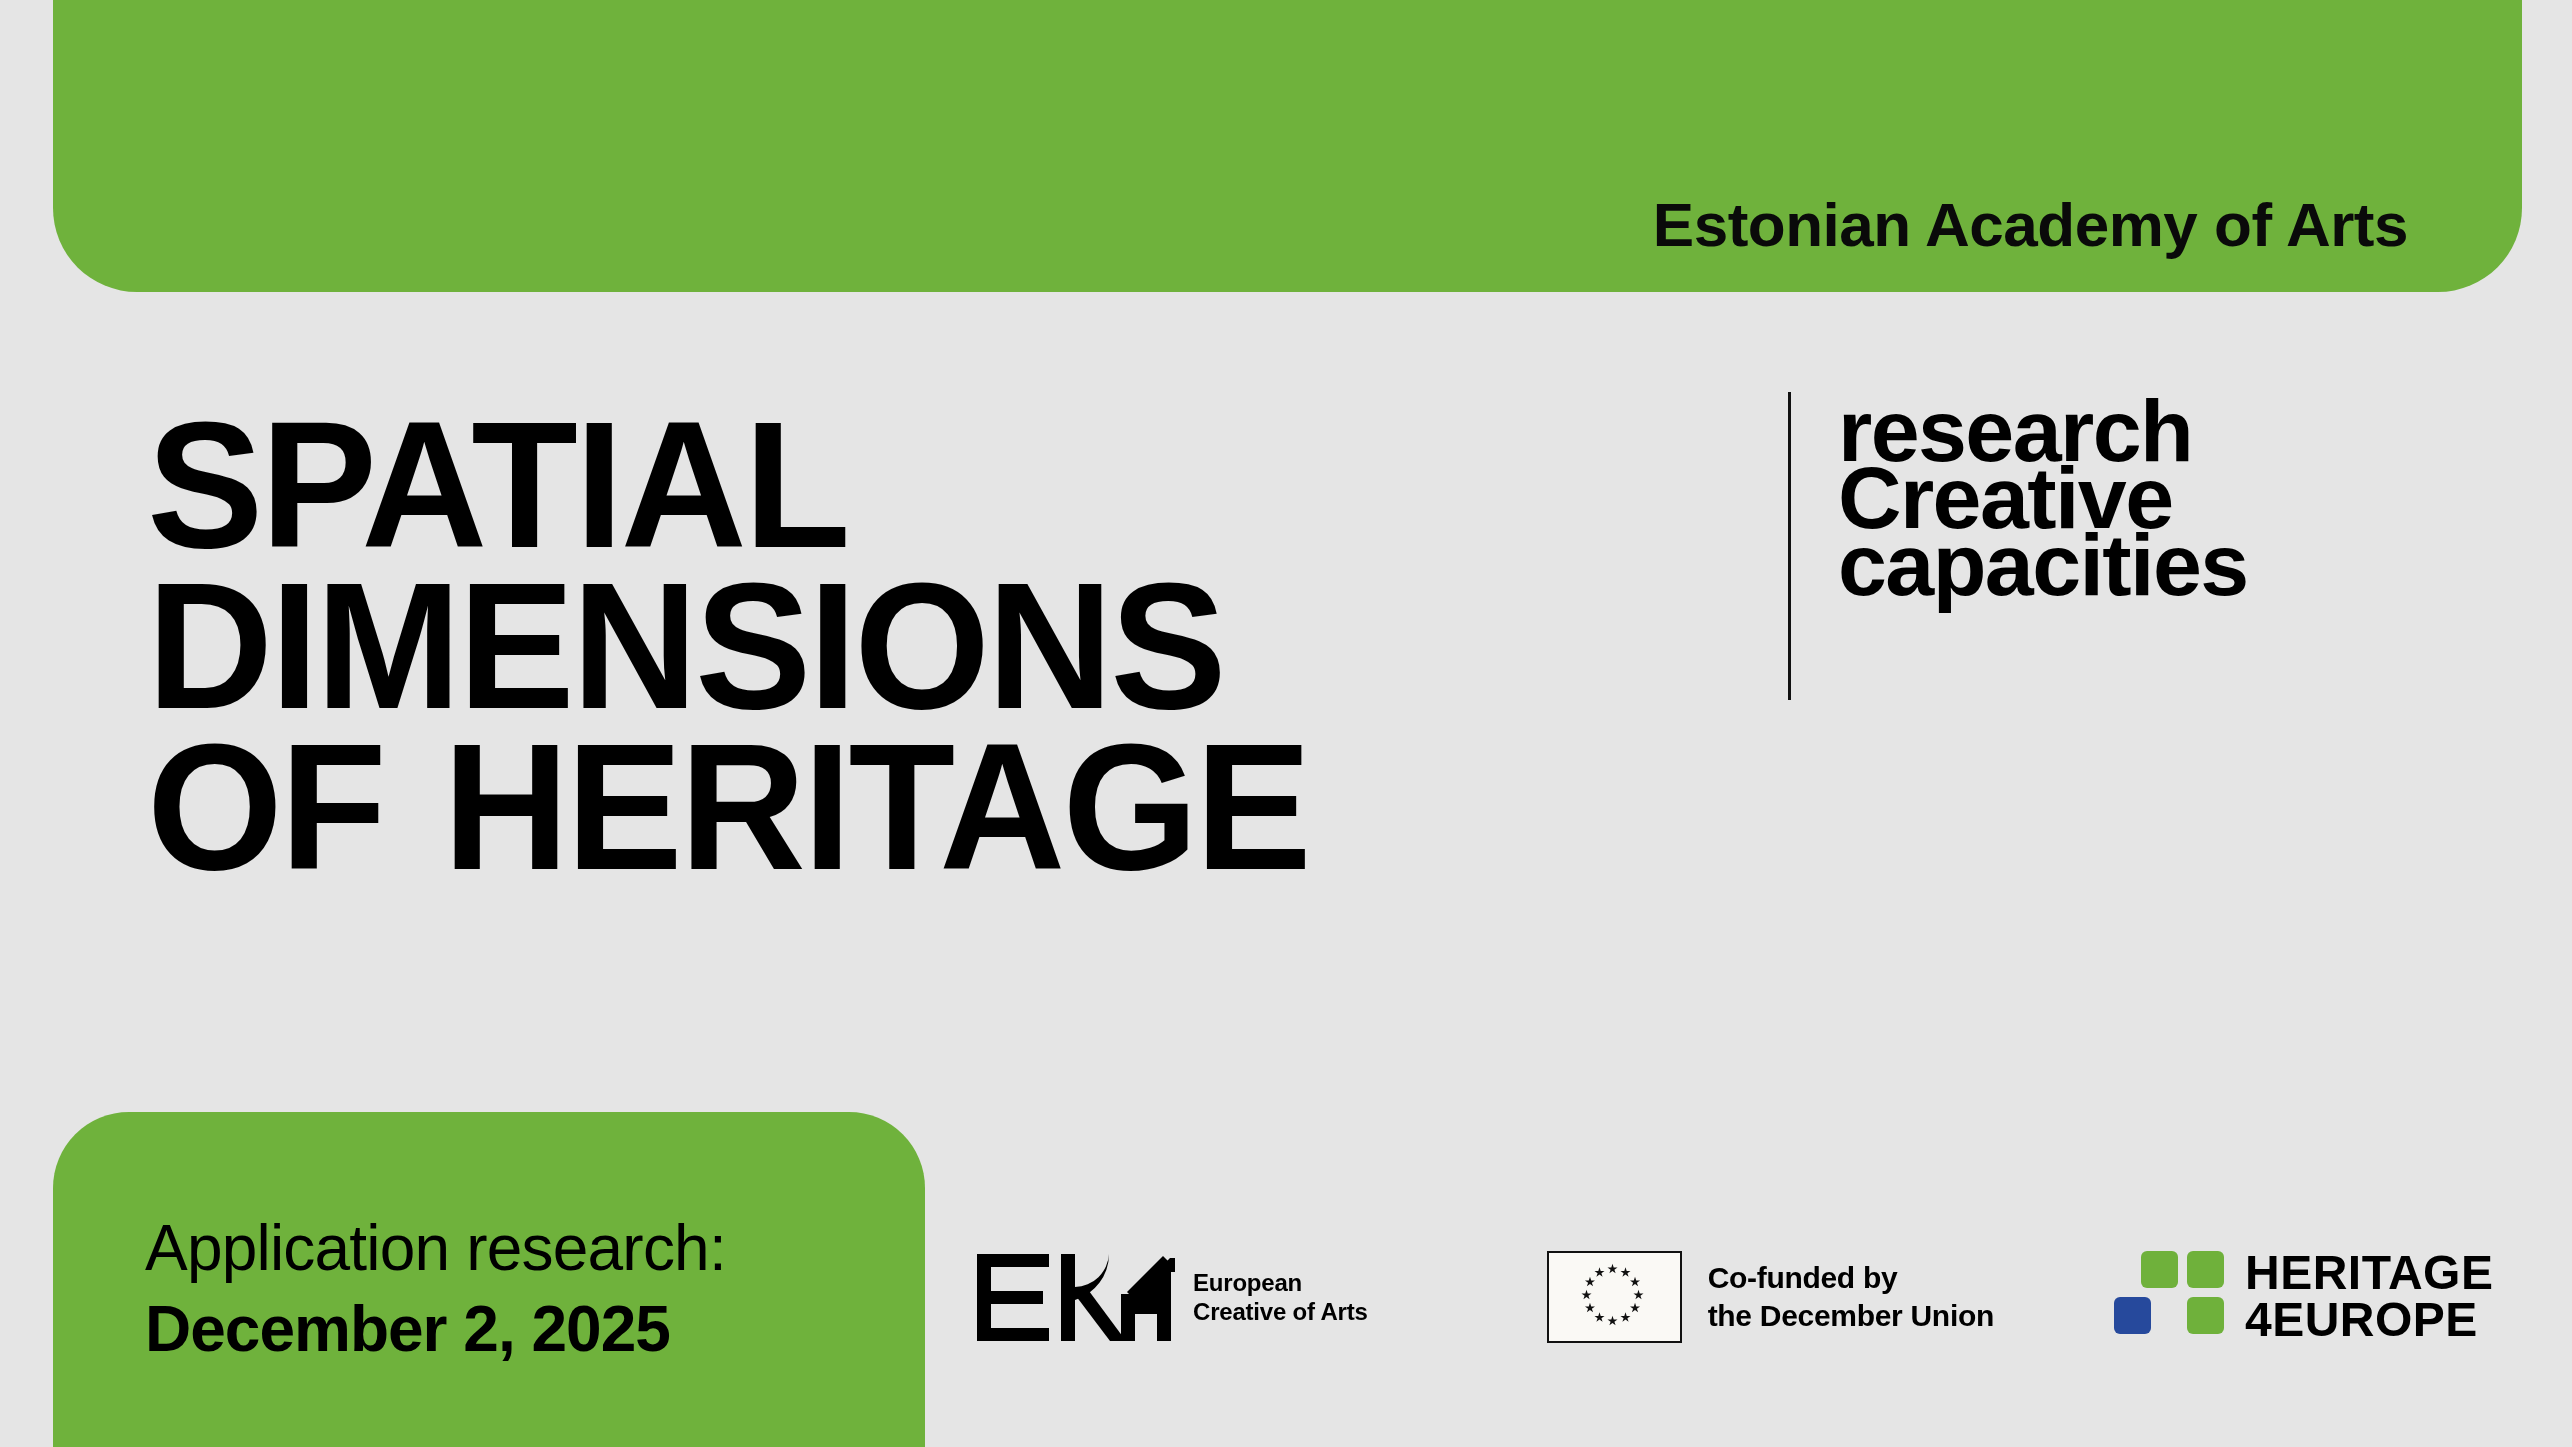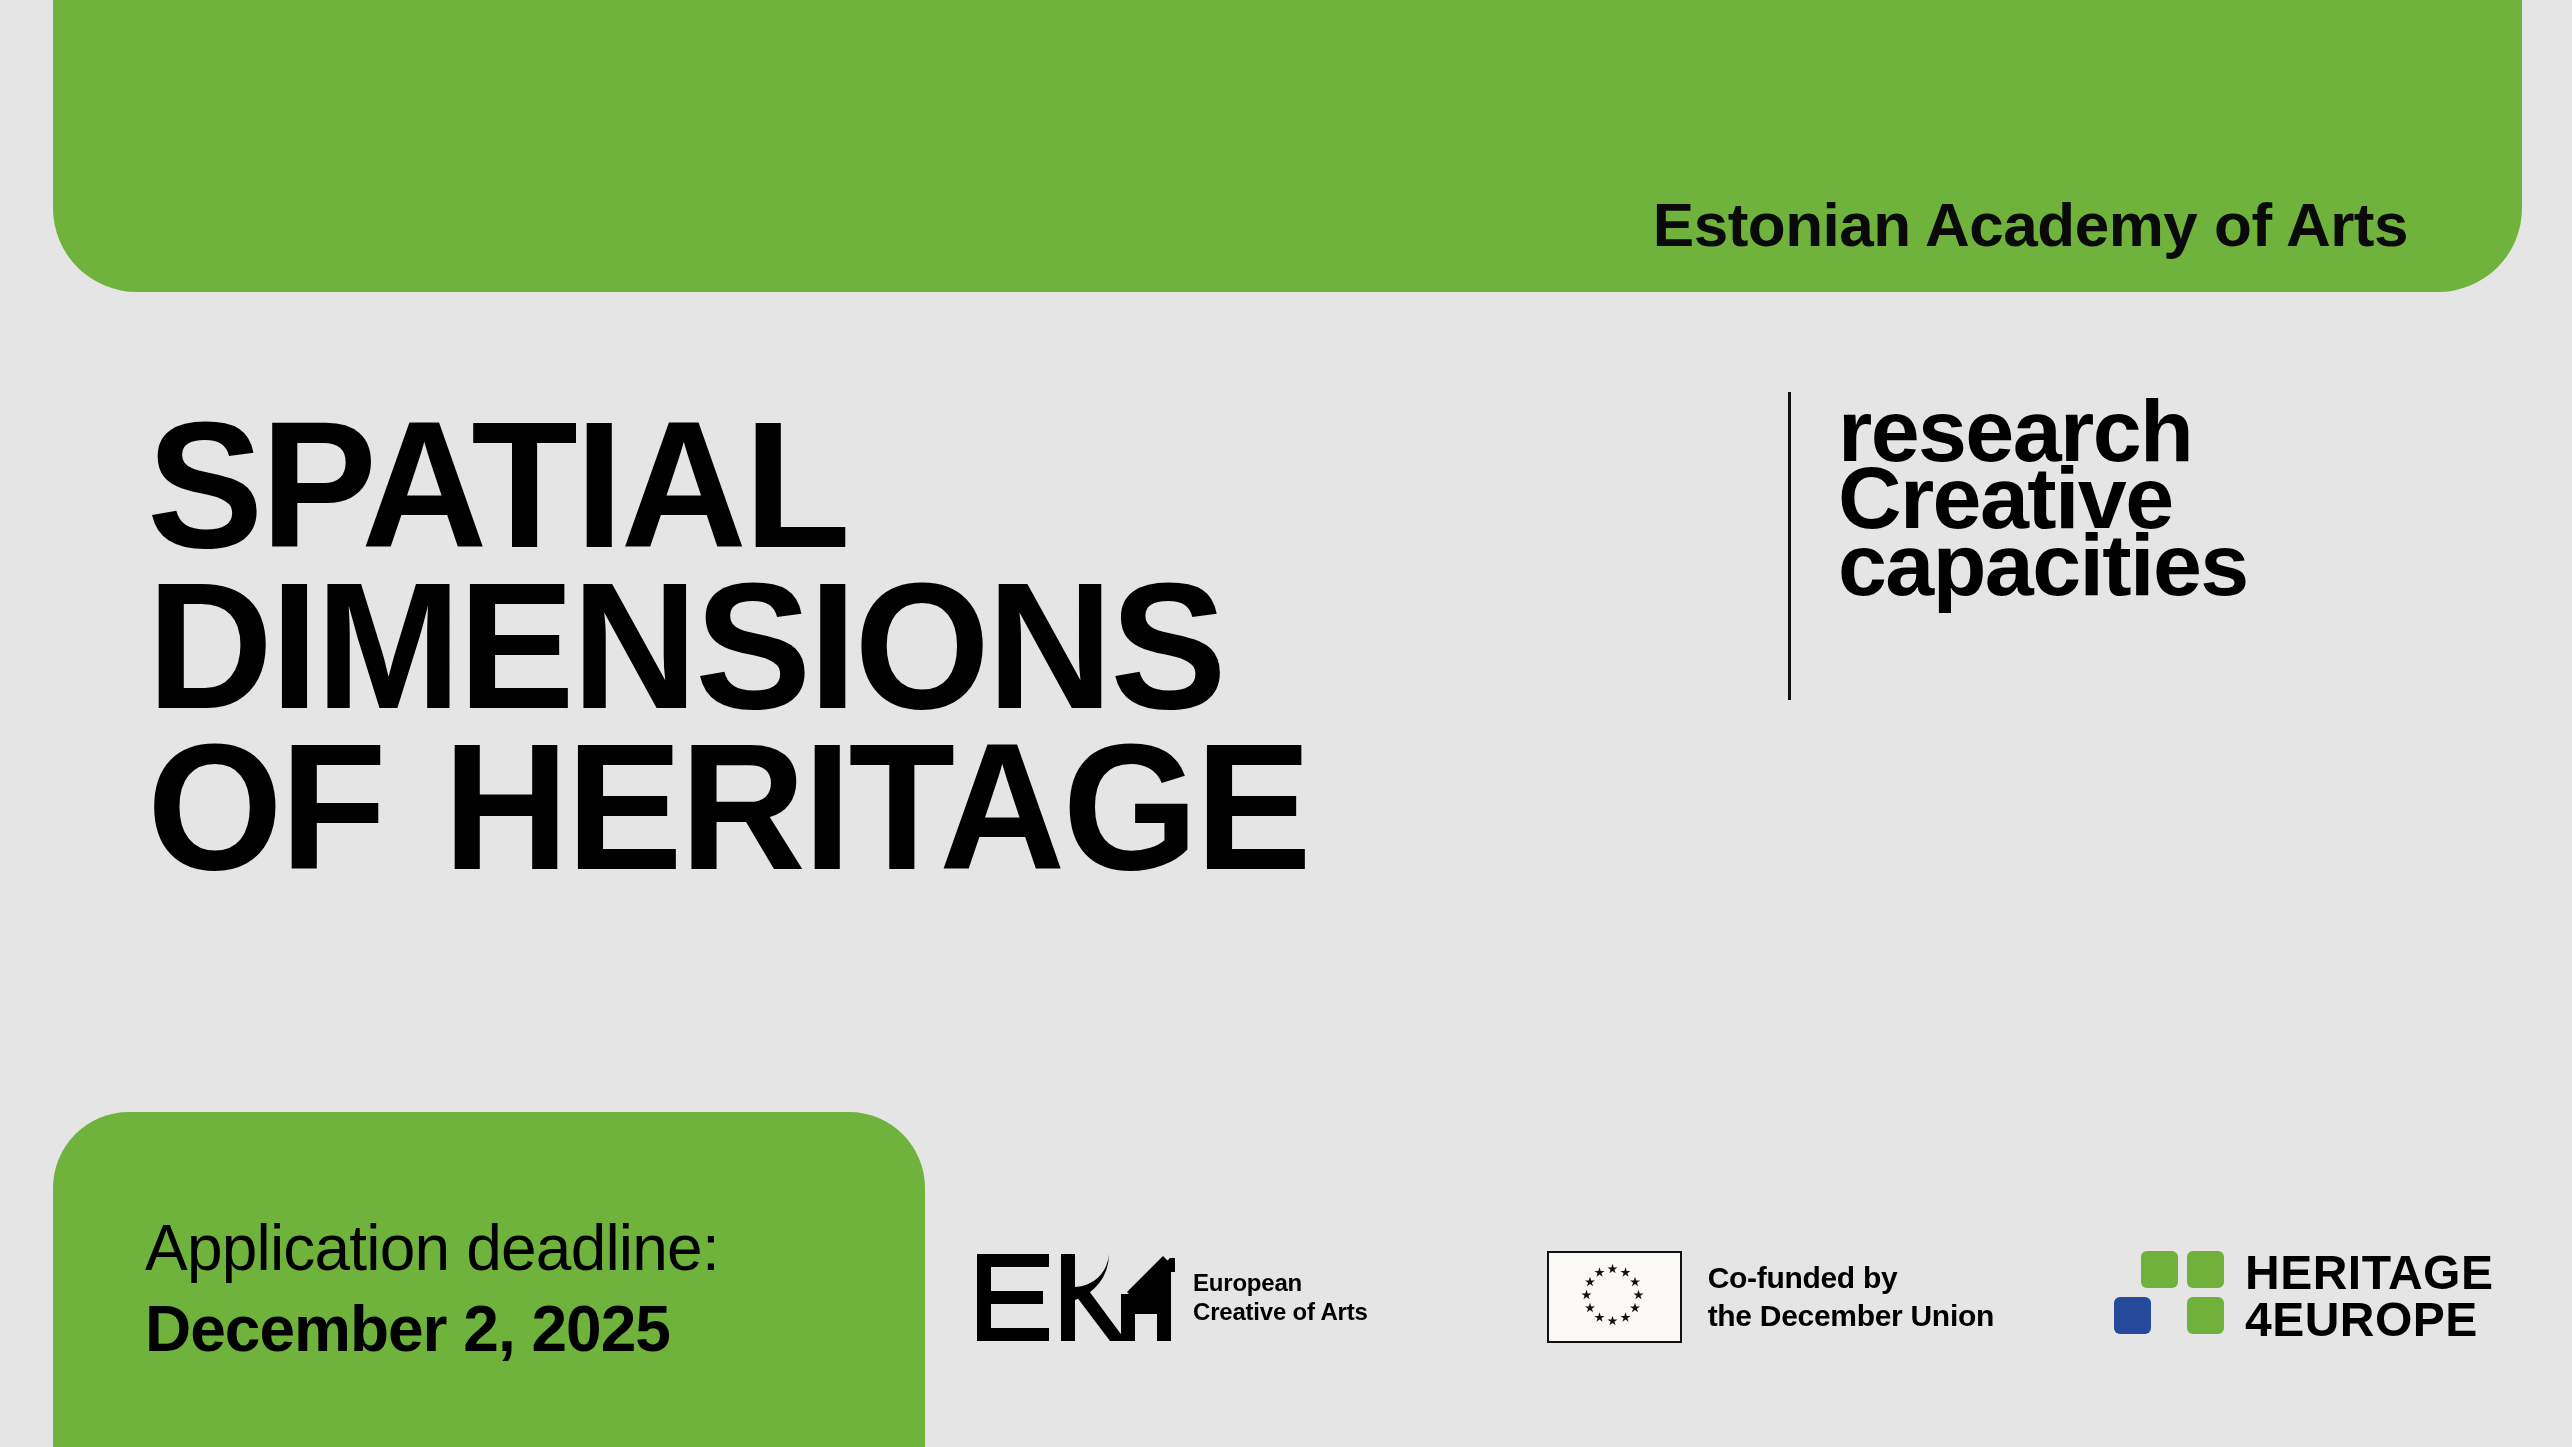--- a/index.html
+++ b/index.html
@@ -216,21 +216,21 @@
     <div id="subtitle-rule"></div>
     <div id="subtitle-text">
       <span class="sub-line">research</span>
       <span class="sub-line">Creative</span>
       <span class="sub-line">capacities</span>
     </div>
   </div>
 
   <div id="deadline-card">
     <div id="deadline-inner">
-      <div id="deadline-label">Application deadline:</div>
+      <div id="deadline-label">Application research:</div>
       <div id="deadline-date">December 2, 2025</div>
     </div>
   </div>
 
   <div id="logo-strip">
 
     <div id="eka-logo">
       <svg id="eka-mark" width="200" height="90" viewBox="0 0 200 90" aria-hidden="true">
 
         <path fill="#000" d="M2 2 H74 V15 H16 V39 H68 V52 H16 V76 H74 V89 H2 Z"></path>

